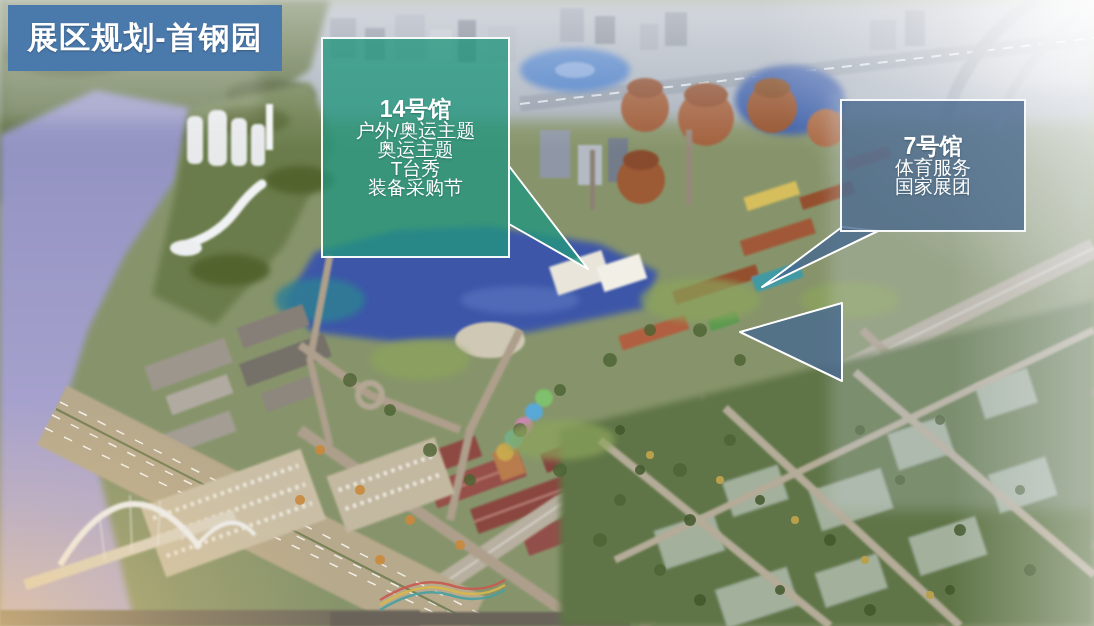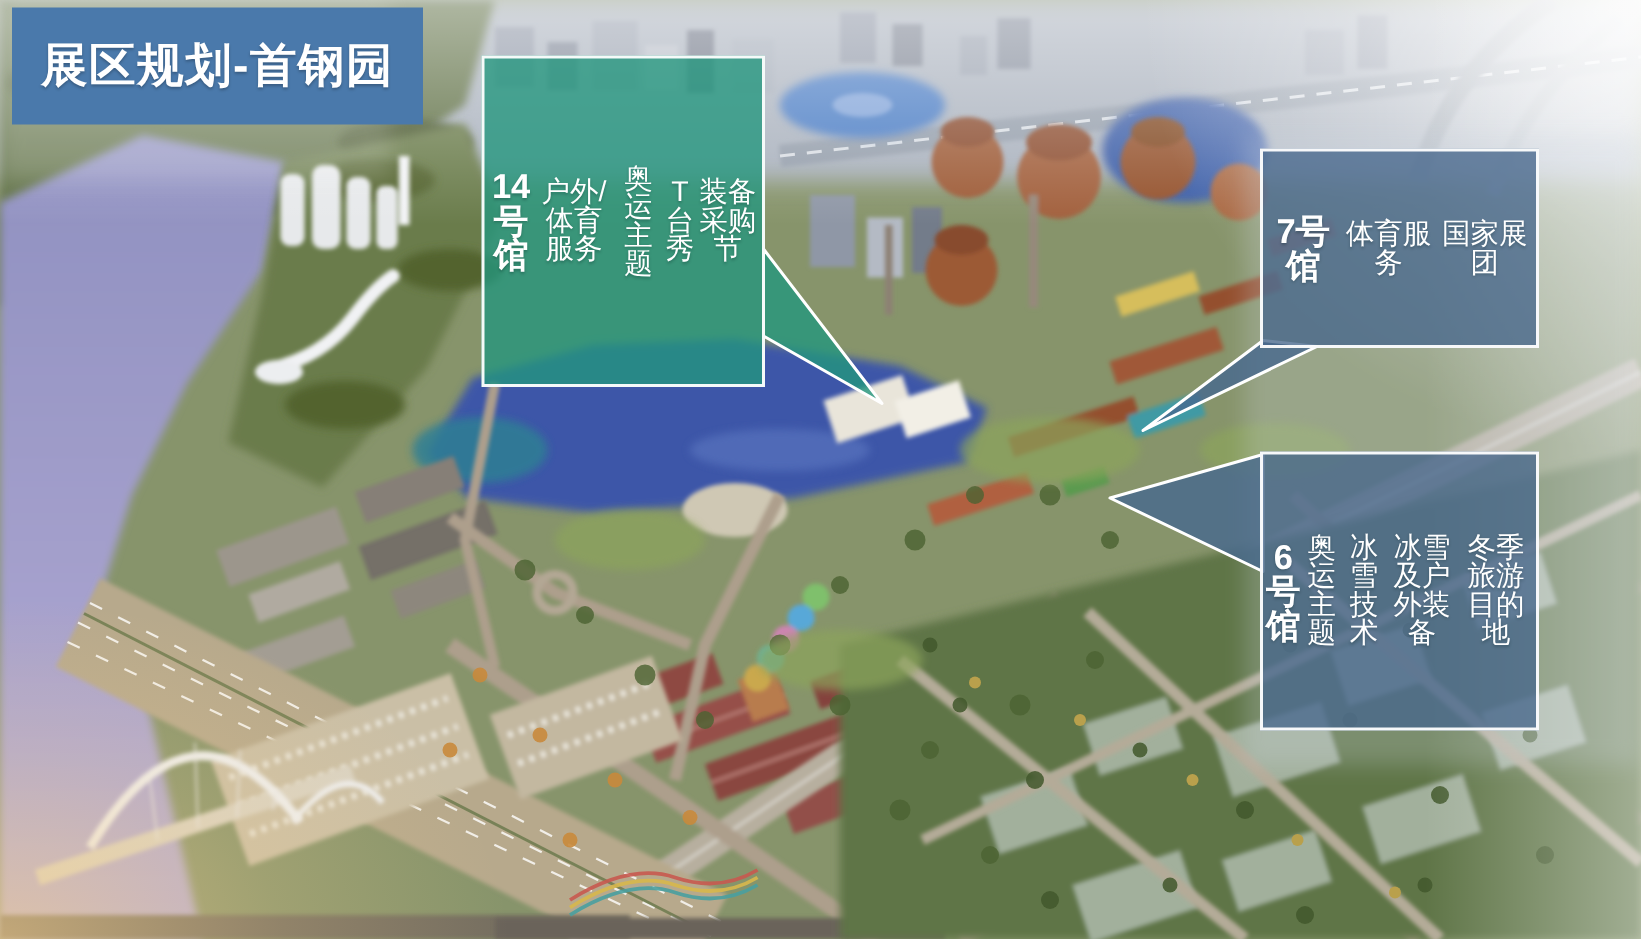--- a/index.html
+++ b/index.html
@@ -3,28 +3,28 @@
 <meta charset="utf-8">
 <style>
   html,body{margin:0;padding:0;background:#222;}
   .stage{
     position:relative;width:1094px;height:626px;overflow:hidden;
     font-family:"Liberation Sans","DejaVu Sans",sans-serif;
     background:#87946b;
   }
   .scene,.pointer-layer{position:absolute;left:0;top:0;}
   .header-badge{
-    position:absolute;left:8px;top:5px;width:274px;height:78px;
+    position:absolute;left:8px;top:5px;width:274px;height:66px;
     background:#4a79ab;color:#fff;display:flex;align-items:center;justify-content:center;
     font-size:31px;font-weight:bold;letter-spacing:1px;
     text-shadow:0 1px 2px rgba(0,0,0,.25);
   }
   .callout{
     position:absolute;border:2px solid rgba(255,255,255,.95);
-    display:flex;justify-content:center;align-items:center;
+    display:flex;flex-direction:column;justify-content:center;align-items:center;
     text-align:center;color:#fff;box-sizing:border-box;padding:4px 2px;
     text-shadow:0 1px 2px rgba(0,30,30,.3);
   }
   .callout.teal{background:rgba(35,150,125,.78);}
   .callout.blue{background:rgba(70,102,140,.78);}
   .c-title{font-weight:bold;font-size:23px;line-height:1;}
   .c-item{font-size:19px;line-height:1;}
 </style>
 </head>
 <body>
@@ -345,33 +345,26 @@
     <polygon points="842,227 878,231 762,287" fill-opacity="0.8" stroke="#ffffff" stroke-width="2" stroke-linejoin="round" fill="#46688e"></polygon>
     <polygon points="842,303 842,381 740,332" fill-opacity="0.8" stroke="#ffffff" stroke-width="2" stroke-linejoin="round" fill="#46688e"></polygon>
   </svg>
 
   <div class="header-badge">
     <span>展区规划-首钢园</span>
   </div>
 
   <div class="callout teal" style="left:321px;top:37px;width:189px;height:221px">
     <div class="c-title">14号馆</div>
-    <div class="c-item">户外/体育服务</div>
+    <div class="c-item">户外/奥运主题</div>
     <div class="c-item">奥运主题</div>
     <div class="c-item">T台秀</div>
     <div class="c-item">装备采购节</div>
   </div>
 
   <div class="callout blue" style="left:840px;top:99px;width:186px;height:133px">
     <div class="c-title">7号馆</div>
     <div class="c-item">体育服务</div>
     <div class="c-item">国家展团</div>
   </div>
 
-  <div class="callout blue" style="left:840px;top:301px;width:186px;height:186px">
-    <div class="c-title">6号馆</div>
-    <div class="c-item">奥运主题</div>
-    <div class="c-item">冰雪技术</div>
-    <div class="c-item">冰雪及户外装备</div>
-    <div class="c-item">冬季旅游目的地</div>
-  </div>
 
 </div>
 
 </body></html>

